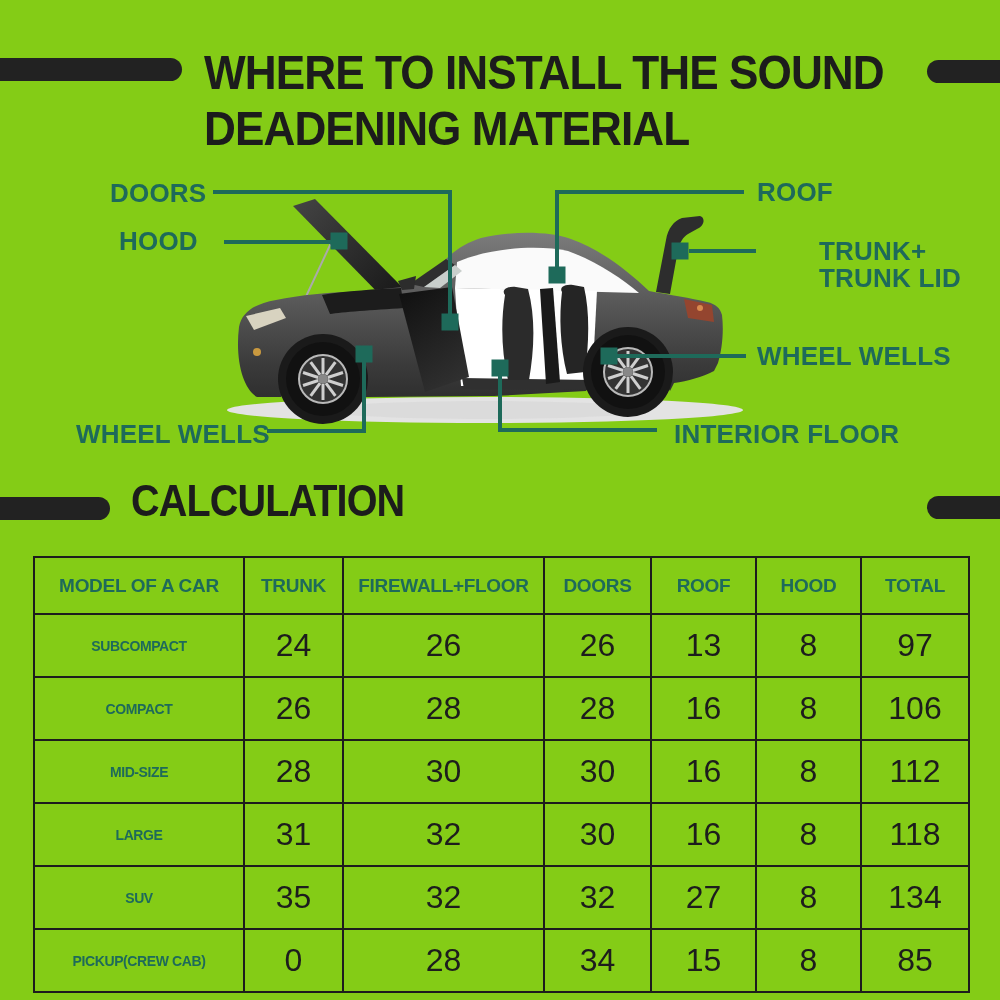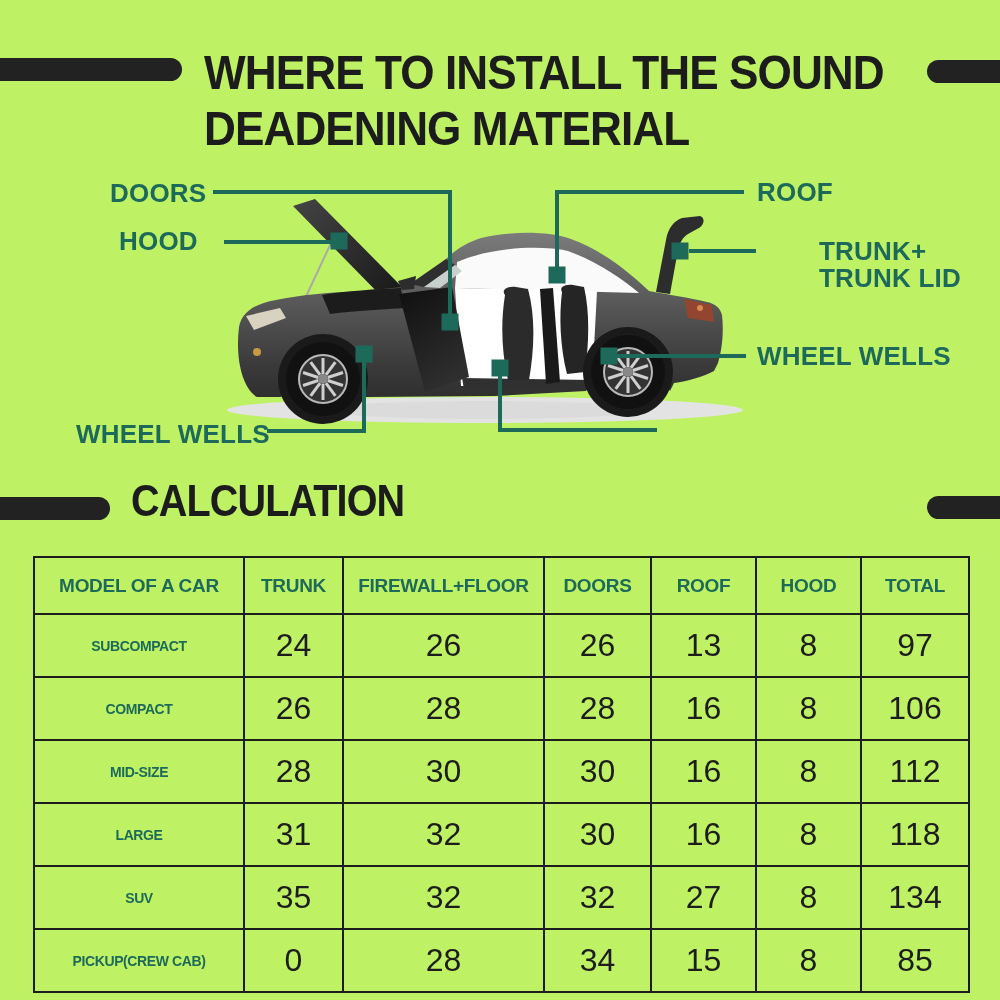--- a/index.html
+++ b/index.html
@@ -1,16 +1,16 @@
 <!DOCTYPE html>
 <html><head>
 <meta charset="utf-8">
 <style>
   html,body{margin:0;padding:0;background:#fff;}
-  .page{position:relative;width:1000px;height:1000px;background:#bef264;overflow:hidden;
+  .page{position:relative;width:1000px;height:1000px;background:#84cc16;overflow:hidden;
         font-family:"Liberation Sans",sans-serif;}
   .pill{position:absolute;background:#222222;border-radius:12px;height:23px;}
   .title{position:absolute;left:204px;top:44px;font-size:49px;font-weight:800;color:#1c1c1c;
          line-height:56px;letter-spacing:-1px;transform:scaleX(0.9);transform-origin:left top;
          white-space:nowrap;}
   .dlabel{position:absolute;color:#1e6a5a;font-weight:800;font-size:26px;letter-spacing:.2px;
           line-height:27px;white-space:nowrap;}
   .calc-title{position:absolute;left:131px;top:477px;font-size:45px;font-weight:800;color:#1c1c1c;
           letter-spacing:-1px;line-height:48px;transform:scaleX(0.88);transform-origin:left top;
           white-space:nowrap;}
@@ -157,20 +157,21 @@
 
   <div class="dlabel" style="left:110px;top:180px;">DOORS</div>
   <div class="dlabel" style="left:119px;top:228px;">HOOD</div>
   <div class="dlabel" style="left:76px;top:421px;">WHEEL WELLS</div>
   <div class="dlabel" style="left:757px;top:179px;">ROOF</div>
   <div class="dlabel" style="left:771px;top:238px;margin-left:48px;">
     <div>TRUNK+</div>
     <div>TRUNK LID</div>
   </div>
   <div class="dlabel" style="left:757px;top:343px;">WHEEL WELLS</div>
+  <div class="dlabel" style="left:674px;top:421px;">INTERIOR FLOOR</div>
 
   <div class="pill" style="left:-18px;top:497px;width:128px;"></div>
   <div class="pill" style="left:927px;top:496px;width:110px;"></div>
   <div class="calc-title">CALCULATION</div>
 
   <table class="calc">
     <colgroup>
       <col style="width:210px">
         <col style="width:99px">
         <col style="width:201px">

